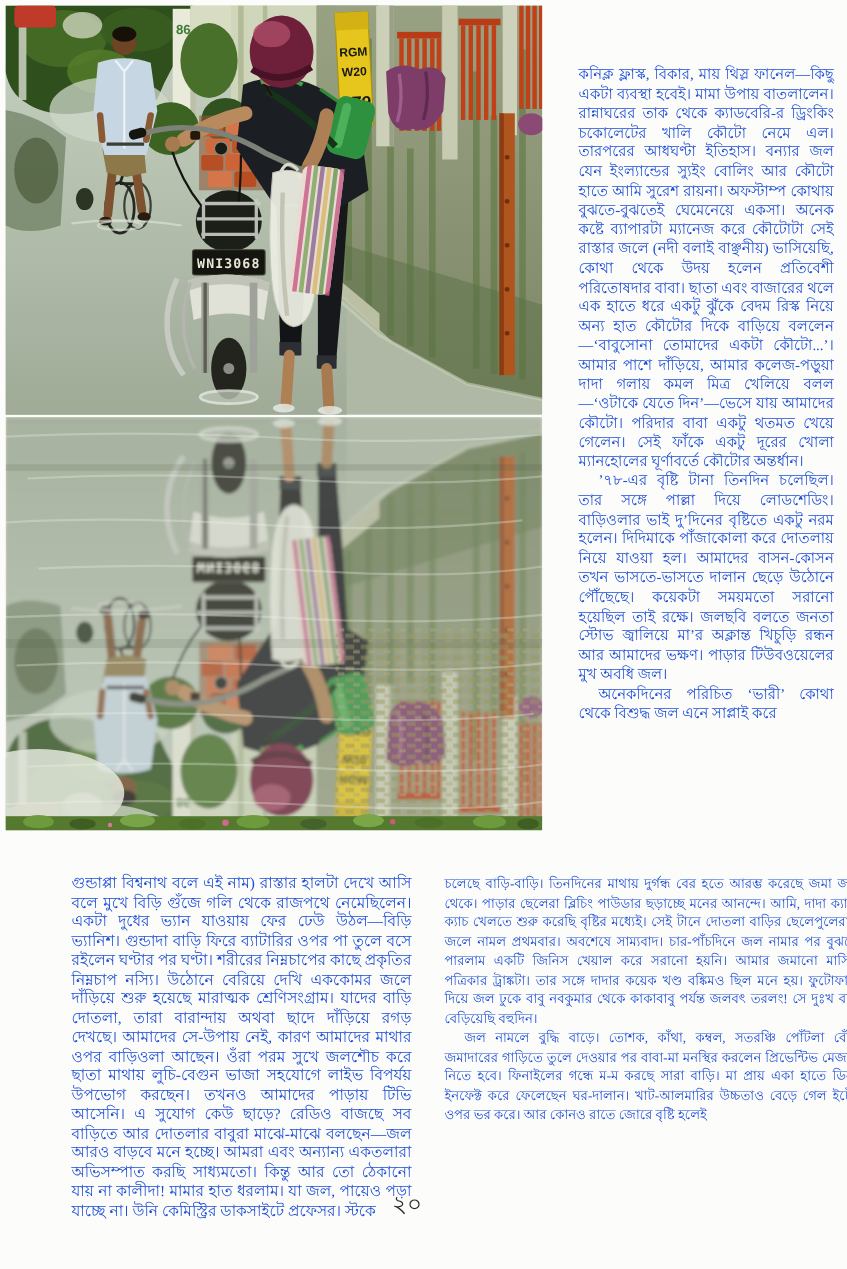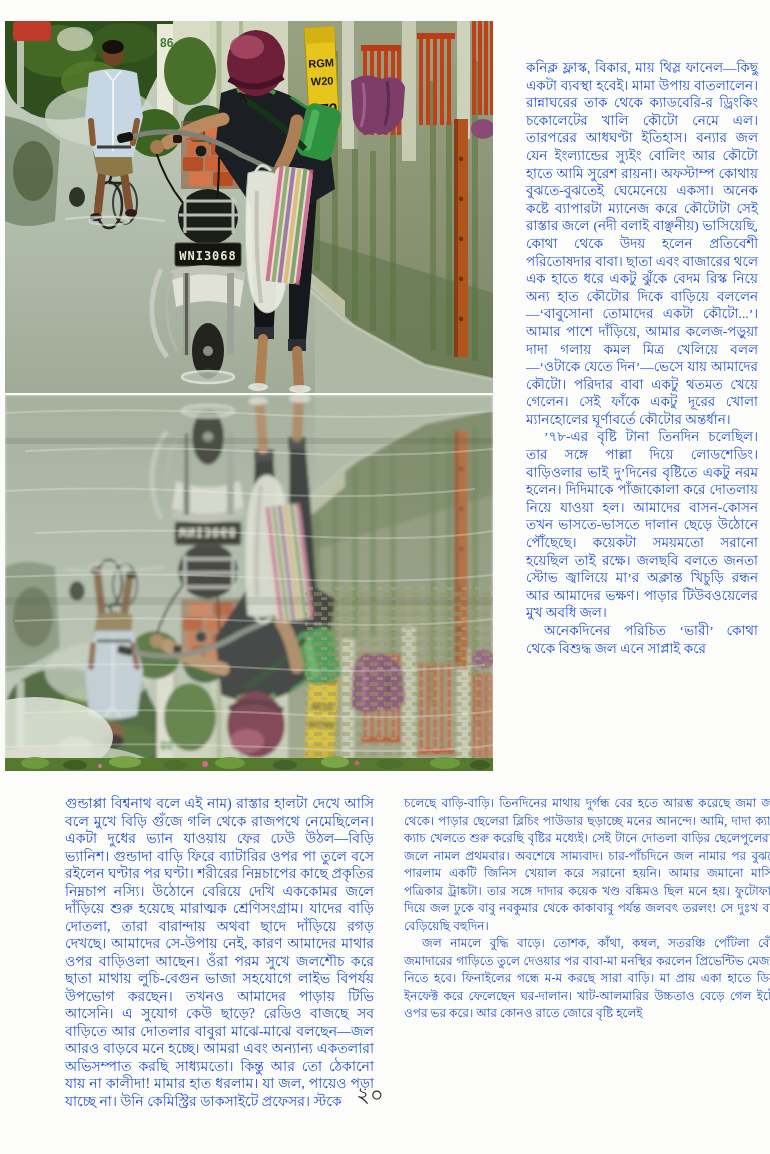--- a/index.html
+++ b/index.html
@@ -1,18 +1,18 @@
 <!DOCTYPE html>
 <html><head>
 <meta charset="utf-8">
 <style>
   html,body{margin:0;padding:0;background:#ffffff;}
   .page{position:relative;width:770px;height:1154px;background:#fcfcfa;overflow:hidden;
         font-family:"Liberation Serif", serif;}
-  .photo{position:absolute;left:5px;top:21px;width:488px;height:750px;}
+  .photo{position:absolute;left:5px;top:5px;width:488px;height:750px;}
   .photo svg{display:block;width:100%;height:100%;}
   .col{position:absolute;color:#1d4ed8;text-align:justify;}
   .col p{margin:0;padding:0;}
   .col p.indent{text-indent:18px;}
   .col-right{left:526px;top:59px;width:232px;font-size:13.5px;line-height:17.6px;}
   .col-bl{left:65px;top:795px;width:309px;font-size:14px;line-height:17.5px;}
   .col-br{left:389px;top:795px;width:377px;font-size:12px;line-height:17.5px;margin-left:15px;}
   .pagenum{position:absolute;left:348px;top:1079px;width:44px;text-align:center;
            font-size:21px;color:#2a2a28;}
   .sign-text{font-family:"Liberation Sans",sans-serif;font-weight:bold;}

